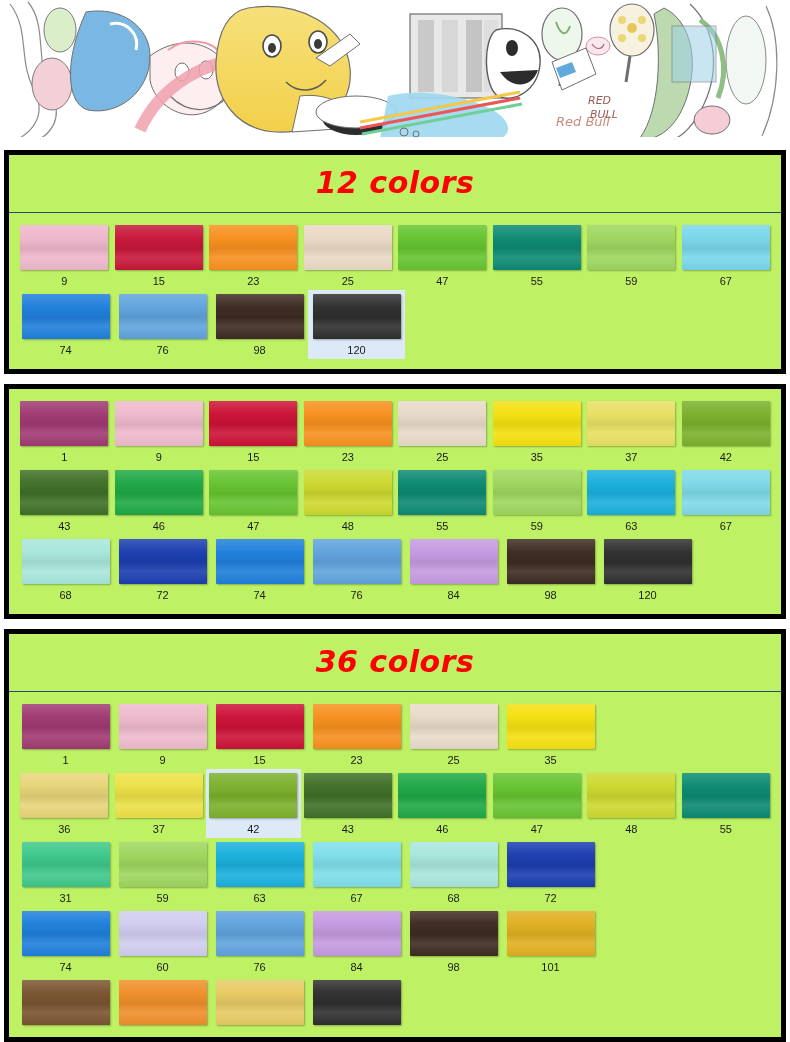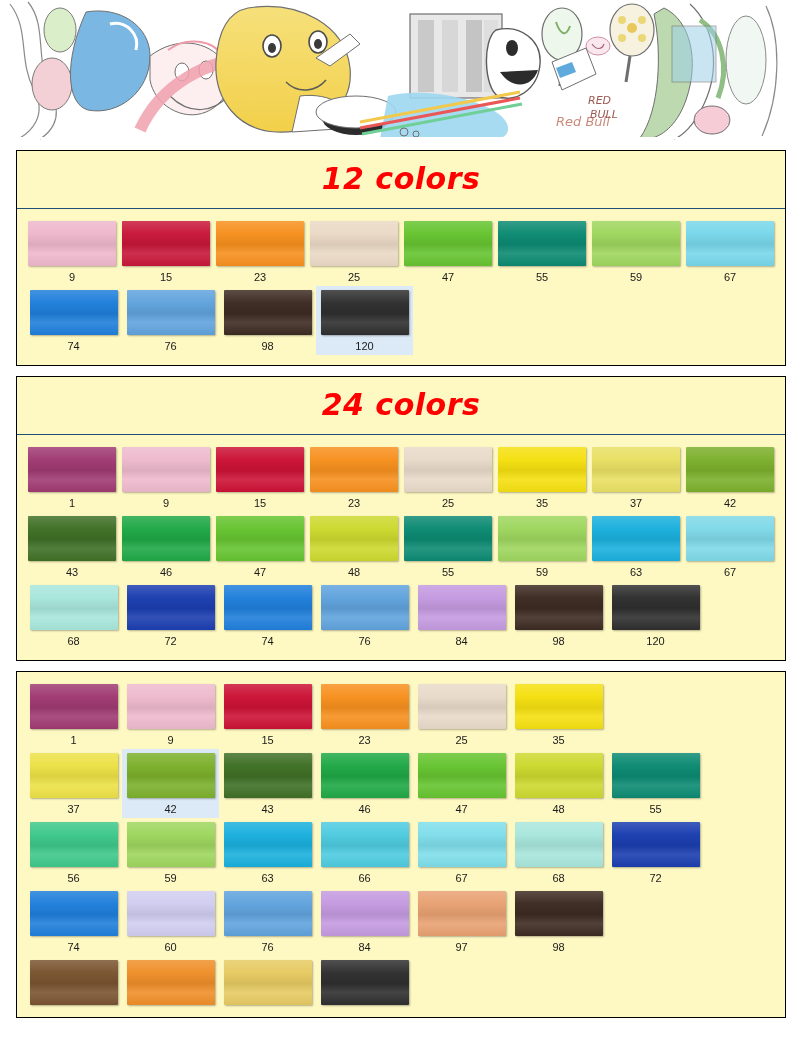--- a/index.html
+++ b/index.html
@@ -43,23 +43,23 @@
       2px 2px 0 #ffffff,
       -1px -1px 0 #ffffff,
       1px -1px 0 #ffffff,
       -1px 1px 0 #ffffff,
       3px 3px 2px rgba(255,255,255,0.9);
     z-index: 5;
   }
 
   
   .panel {
-    margin: 10px 4px 0 16px;
-    border: 1px solid #000000;
-    background: #fef9c3;
+    margin: 10px 4px 0 4px;
+    border: 5px solid #000000;
+    background: #bef264;
     box-sizing: border-box;
   }
   .panel-head {
     border-bottom: 1px solid #1f4e79;
     text-align: center;
     padding: 10px 0 12px 0;
   }
   .panel-title {
     display: inline-block;
     font-family: "DejaVu Sans", sans-serif;
@@ -267,21 +267,20 @@
             <div class="swatch-label">98</div>
           </div>
           <div class="swatch-cell selected">
             <div class="swatch-chip" style="background-color: rgb(47, 47, 47);"></div>
             <div class="swatch-label">120</div>
           </div>
         </div>
       </div>
     </div>
     <div class="panel">
-      <div class="panel-head"><span class="panel-title" style="color: rgb(255, 0, 0);">24 colors</span></div>
       <div class="panel-body">
         <div class="swatch-row">
           <div class="swatch-cell">
             <div class="swatch-chip" style="background-color: rgb(160, 58, 114);"></div>
             <div class="swatch-label">1</div>
           </div>
           <div class="swatch-cell">
             <div class="swatch-chip" style="background-color: rgb(238, 186, 205);"></div>
             <div class="swatch-label">9</div>
           </div>
@@ -370,20 +369,21 @@
             <div class="swatch-label">98</div>
           </div>
           <div class="swatch-cell">
             <div class="swatch-chip" style="background-color: rgb(47, 47, 47);"></div>
             <div class="swatch-label">120</div>
           </div>
         </div>
       </div>
     </div>
     <div class="panel">
+      <div class="panel-head"><span class="panel-title" style="color: rgb(255, 0, 0);">36 colors</span></div>
       <div class="panel-body">
         <div class="swatch-row">
           <div class="swatch-cell">
             <div class="swatch-chip" style="background-color: rgb(160, 58, 114);"></div>
             <div class="swatch-label">1</div>
           </div>
           <div class="swatch-cell">
             <div class="swatch-chip" style="background-color: rgb(238, 186, 205);"></div>
             <div class="swatch-label">9</div>
           </div>
@@ -398,20 +398,24 @@
           <div class="swatch-cell">
             <div class="swatch-chip" style="background-color: rgb(232, 218, 201);"></div>
             <div class="swatch-label">25</div>
           </div>
           <div class="swatch-cell">
             <div class="swatch-chip" style="background-color: rgb(245, 224, 16);"></div>
             <div class="swatch-label">35</div>
           </div>
         </div>
         <div class="swatch-row">
+          <div class="swatch-cell">
+            <div class="swatch-chip" style="background-color: rgb(231, 212, 120);"></div>
+            <div class="swatch-label">36</div>
+          </div>
           <div class="swatch-cell">
             <div class="swatch-chip" style="background-color: rgb(236, 225, 70);"></div>
             <div class="swatch-label">37</div>
           </div>
           <div class="swatch-cell selected">
             <div class="swatch-chip" style="background-color: rgb(124, 176, 44);"></div>
             <div class="swatch-label">42</div>
           </div>
           <div class="swatch-cell">
             <div class="swatch-chip" style="background-color: rgb(63, 112, 38);"></div>
@@ -430,35 +434,31 @@
             <div class="swatch-label">48</div>
           </div>
           <div class="swatch-cell">
             <div class="swatch-chip" style="background-color: rgb(12, 138, 114);"></div>
             <div class="swatch-label">55</div>
           </div>
         </div>
         <div class="swatch-row">
           <div class="swatch-cell">
             <div class="swatch-chip" style="background-color: rgb(62, 200, 138);"></div>
-            <div class="swatch-label">56</div>
+            <div class="swatch-label">31</div>
           </div>
           <div class="swatch-cell">
             <div class="swatch-chip" style="background-color: rgb(158, 214, 94);"></div>
             <div class="swatch-label">59</div>
           </div>
           <div class="swatch-cell">
             <div class="swatch-chip" style="background-color: rgb(26, 176, 221);"></div>
             <div class="swatch-label">63</div>
           </div>
           <div class="swatch-cell">
-            <div class="swatch-chip" style="background-color: rgb(78, 203, 224);"></div>
-            <div class="swatch-label">66</div>
-          </div>
-          <div class="swatch-cell">
             <div class="swatch-chip" style="background-color: rgb(127, 222, 234);"></div>
             <div class="swatch-label">67</div>
           </div>
           <div class="swatch-cell">
             <div class="swatch-chip" style="background-color: rgb(168, 230, 220);"></div>
             <div class="swatch-label">68</div>
           </div>
           <div class="swatch-cell">
             <div class="swatch-chip" style="background-color: rgb(27, 62, 176);"></div>
             <div class="swatch-label">72</div>
@@ -475,26 +475,26 @@
           </div>
           <div class="swatch-cell">
             <div class="swatch-chip" style="background-color: rgb(96, 163, 221);"></div>
             <div class="swatch-label">76</div>
           </div>
           <div class="swatch-cell">
             <div class="swatch-chip" style="background-color: rgb(196, 154, 224);"></div>
             <div class="swatch-label">84</div>
           </div>
           <div class="swatch-cell">
-            <div class="swatch-chip" style="background-color: rgb(232, 161, 114);"></div>
-            <div class="swatch-label">97</div>
-          </div>
-          <div class="swatch-cell">
             <div class="swatch-chip" style="background-color: rgb(61, 43, 34);"></div>
             <div class="swatch-label">98</div>
+          </div>
+          <div class="swatch-cell">
+            <div class="swatch-chip" style="background-color: rgb(224, 176, 32);"></div>
+            <div class="swatch-label">101</div>
           </div>
         </div>
         <div class="swatch-row">
           <div class="swatch-cell">
             <div class="swatch-chip" style="background-color: rgb(122, 84, 48);"></div>
           </div>
           <div class="swatch-cell">
             <div class="swatch-chip" style="background-color: rgb(239, 143, 42);"></div>
           </div>
           <div class="swatch-cell">

